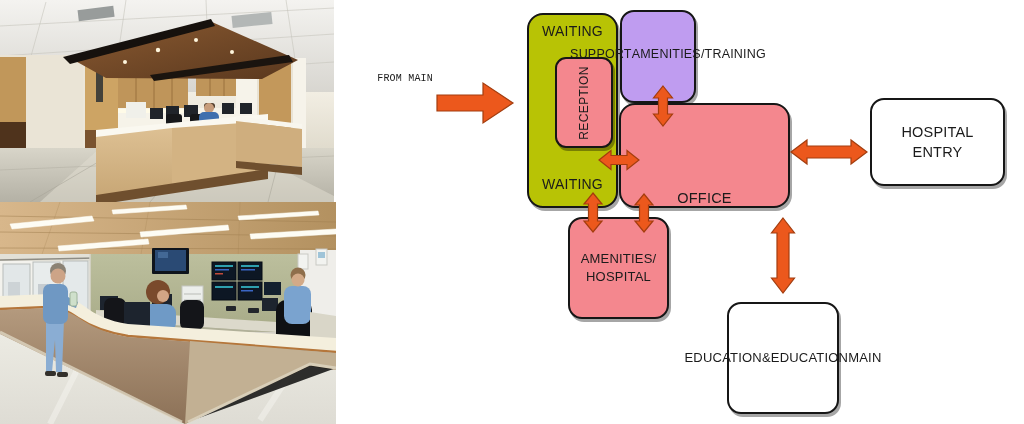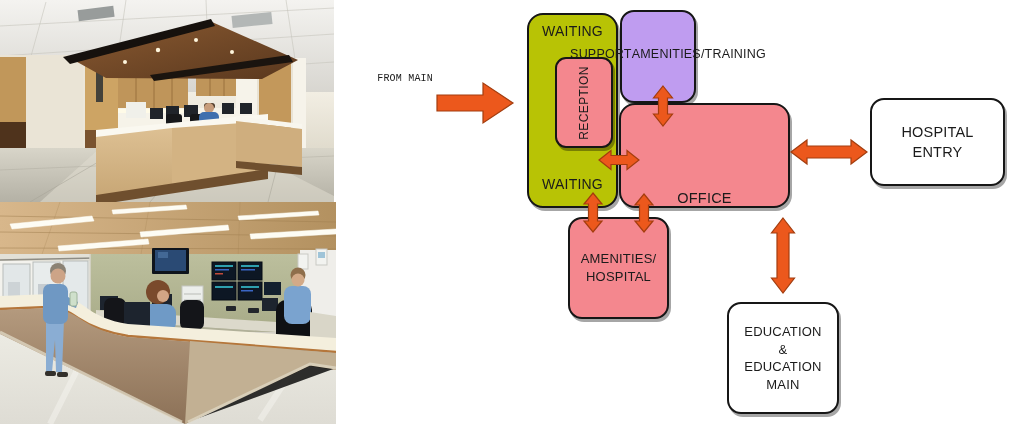--- a/index.html
+++ b/index.html
@@ -23,21 +23,21 @@
   #box-reception .rot{transform:rotate(-90deg);white-space:nowrap;letter-spacing:.4px;}
   #box-support{left:620px;top:10px;width:76px;height:93px;background:var(--support_fill);border-radius:14px;z-index:2;
                display:flex;flex-direction:row;align-items:center;justify-content:center;padding-bottom:5px;font-size:12.5px;line-height:16.5px;padding-left:20px;}
   #box-office{left:619px;top:103px;width:171px;height:105px;background:var(--office_fill);border-radius:16px;z-index:2;
               display:flex;align-items:flex-end;justify-content:center;font-size:14.5px;}
   #box-hospital{left:870px;top:98px;width:135px;height:88px;background:var(--white_fill);border-radius:14px;z-index:2;
                 display:flex;flex-direction:column;align-items:center;justify-content:center;font-size:14.5px;line-height:20px;}
   #box-interview{left:568px;top:217px;width:101px;height:102px;background:var(--interview_fill);border-radius:14px;z-index:2;
                  display:flex;flex-direction:column;align-items:center;justify-content:center;font-size:13px;line-height:18px;}
   #box-education{left:727px;top:302px;width:112px;height:112px;background:var(--white_fill);border-radius:14px;z-index:2;
-                 display:flex;flex-direction:column;align-items:center;justify-content:center;font-size:13px;line-height:17.5px;text-align:right;}
+                 display:flex;flex-direction:row;align-items:center;justify-content:center;font-size:13px;line-height:17.5px;text-align:right;}
   #arrows{position:absolute;left:0;top:0;width:1024px;height:424px;z-index:4;pointer-events:none;}
   .arrow{fill:var(--arrow_fill,#ec581c);stroke:#a33d0e;stroke-width:1.2;}
 </style>
 </head>
 <body>
 
 <div id="stage">
 
   <div class="photo" id="photo-top">
     <svg width="334" height="202" viewBox="0 0 334 202">

